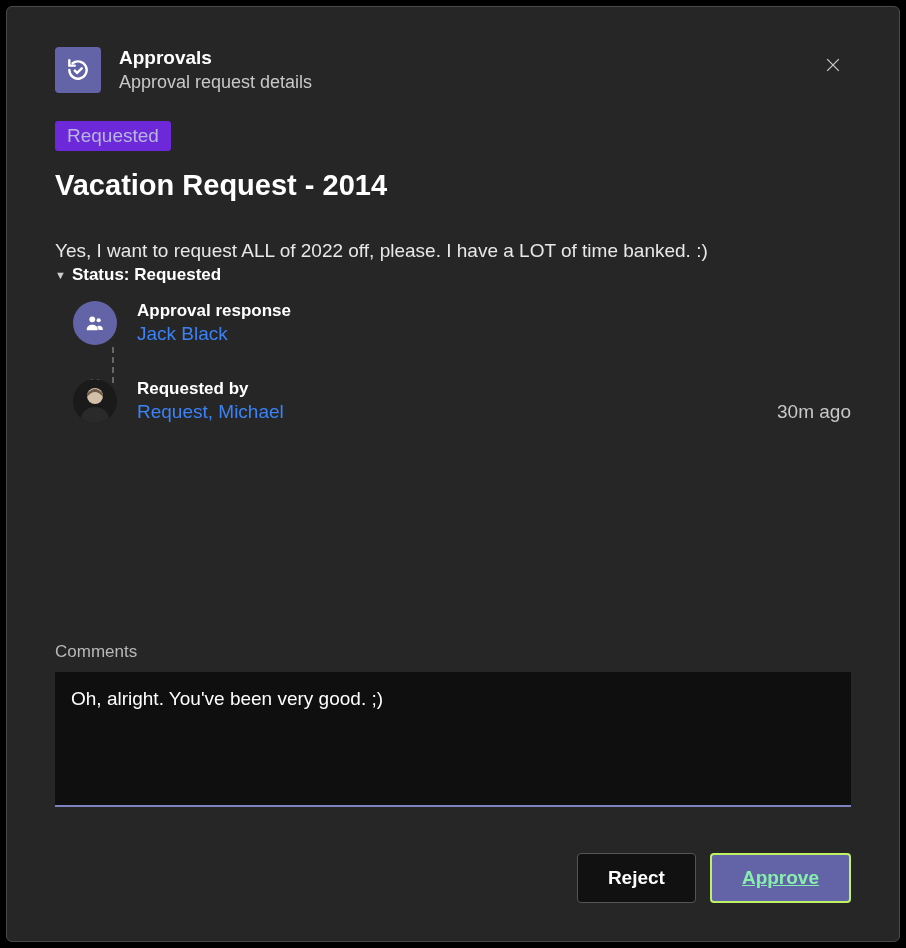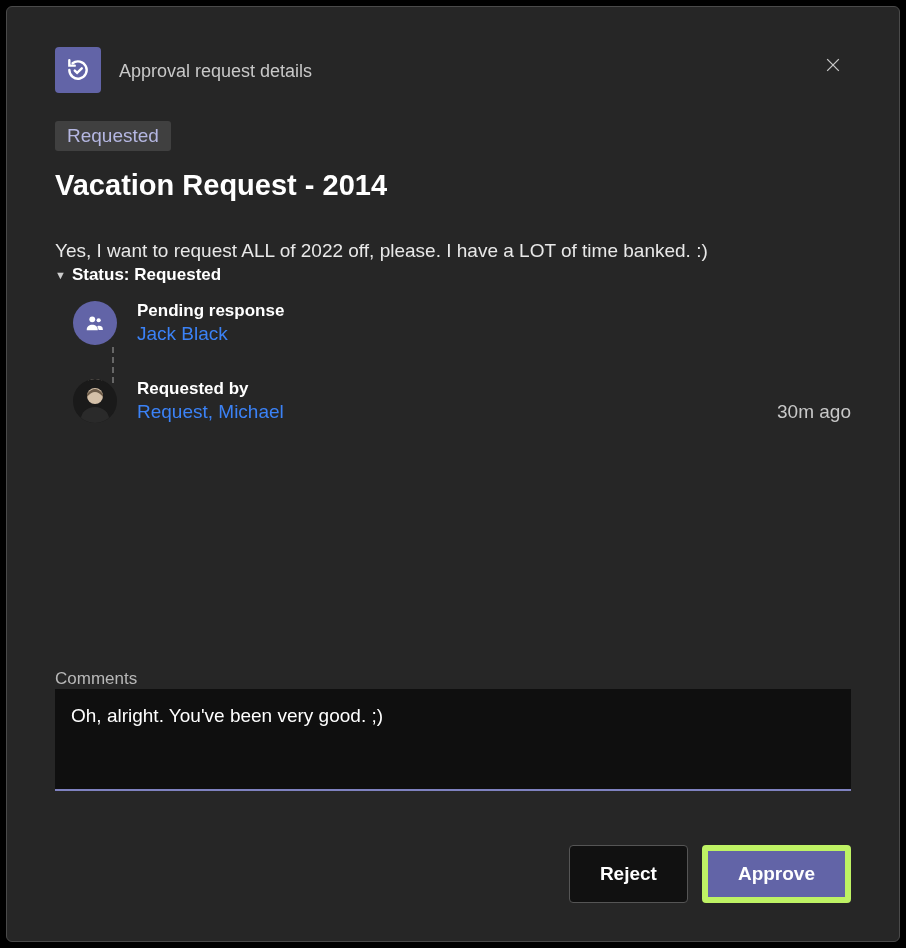--- a/index.html
+++ b/index.html
@@ -70,21 +70,21 @@
       line-height: 1.2;
     }
     .app-subtitle {
       font-size: 18px;
       font-weight: 400;
       color: #c8c8c8;
       margin-top: 2px;
     }
     .status-badge {
       display: inline-block;
-      background: #404040;
+      background: #6d28d9;
       color: #b5b7e2;
       font-size: 19px;
       font-weight: 400;
       padding: 4px 12px;
       border-radius: 3px;
       margin-bottom: 18px;
       width: fit-content;
     }
     .request-title {
       font-size: 29px;
@@ -193,57 +193,58 @@
     }
     .spacer {
       flex: 1;
     }
     .comments-section {
       margin-top: auto;
     }
     .comments-label {
       font-size: 17px;
       color: #b8b8b8;
+      margin-bottom: 10px;
     }
     .comments-input {
       width: 100%;
       background: #0f0f0f;
       border: none;
       border-bottom: 2px solid #7f82c0;
       color: #fff;
       font-size: 19px;
       font-family: inherit;
-      padding: 16px 16px 40px 16px;
+      padding: 16px 16px 73px 16px;
       resize: none;
       outline: none;
     }
     .actions {
       display: flex;
       justify-content: flex-end;
       gap: 14px;
       margin-top: 42px;
     }
     .btn {
       padding: 12px 30px;
       font-size: 19px;
       font-weight: 600;
       border-radius: 4px;
       cursor: pointer;
       font-family: inherit;
-      margin-top: 8px;
     }
     .btn-reject {
       background: #111;
       color: #fff;
       border: 1px solid #555;
     }
     .btn-approve {
       background: #6264a7;
-      color: #ffffff;
-      border: 6px solid #bef264;
+      color: #86efac;
+      border: 2px solid #bef264;
+      text-decoration: underline;
     }
   </style>
 </head>
 <body>
 
 <div class="dialog">
 
   <div class="close-btn">
     <svg viewBox="0 0 24 24" fill="none" stroke="currentColor" stroke-width="1.5">
       <line x1="5" y1="5" x2="19" y2="19"></line>
@@ -253,20 +254,21 @@
 
   <div class="header-row">
     <div class="app-icon">
       <svg viewBox="0 0 24 24" fill="none" stroke="currentColor" stroke-width="2.2" stroke-linecap="round">
         <path d="M4 12a8 8 0 1 0 3-6.2"></path>
         <polyline points="4 3 4 8 9 8" fill="none"></polyline>
         <polyline points="9 12.5 11.2 14.7 15.5 10.5" fill="none"></polyline>
       </svg>
     </div>
     <div class="header-texts">
+      <div class="app-title">Approvals</div>
       <div class="app-subtitle">Approval request details</div>
     </div>
   </div>
 
   <div class="status-badge">Requested</div>
 
   <h1 class="request-title">Vacation Request - 2014</h1>
 
   <div class="description">Yes, I want to request ALL of 2022 off, please. I have a LOT of time banked. :)</div>
 
@@ -282,21 +284,21 @@
         <div class="timeline-connector"></div>
         <div class="timeline-avatar person">
           <svg viewBox="0 0 24 24" fill="currentColor">
             <circle cx="9" cy="8" r="3.2"></circle>
             <circle cx="16" cy="9" r="2.3"></circle>
             <path d="M3 19c0-3 2.7-5 6-5s6 2 6 5v1H3z"></path>
             <path d="M14.5 15.5c.7-.3 1.3-.5 2-.5 2 0 4 1.3 4 3.5v1h-4.5"></path>
           </svg>
         </div>
         <div class="timeline-texts">
-          <div class="timeline-label">Pending response</div>
+          <div class="timeline-label">Approval response</div>
           <div class="timeline-name">Jack Black</div>
         </div>
       </div>
 
       <div class="timeline-item" style="position:relative;">
         <div class="timeline-avatar photo">
           <svg viewBox="0 0 44 44">
             <rect width="44" height="44" fill="#1a1a1a"></rect>
             <circle cx="22" cy="17" r="8" fill="#d4c0a8"></circle>
             <ellipse cx="22" cy="40" rx="14" ry="12" fill="#2a2a2a"></ellipse>

